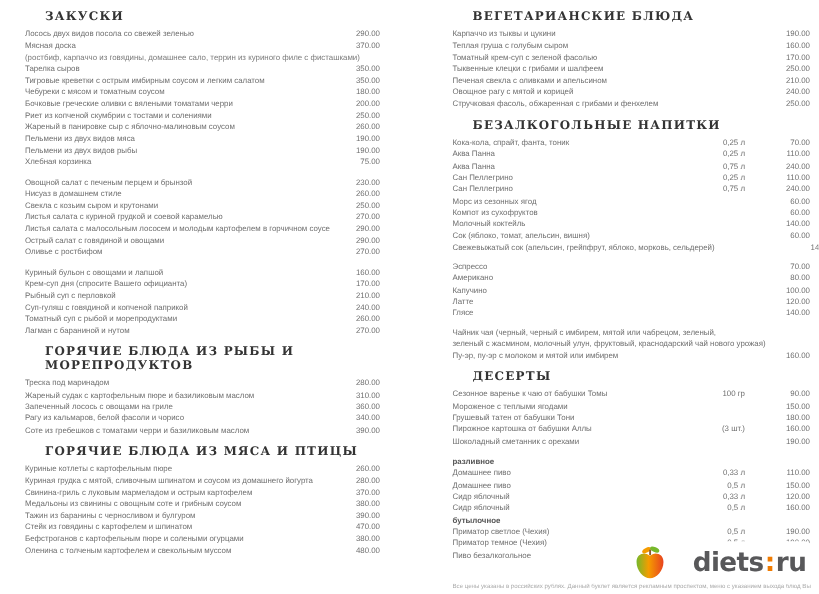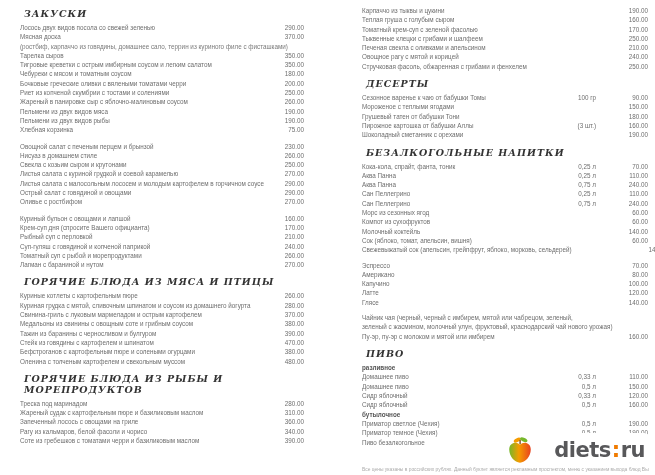--- a/index.html
+++ b/index.html
@@ -6,21 +6,21 @@
   .page{
     position:relative;width:655px;height:475px;background:#ffffff;
     font-family:"Liberation Sans",sans-serif;overflow:hidden;
   }
   .col{position:absolute;top:6px;}
   .col-left{left:20px;width:284px;}
   .col-right{left:362px;width:286px;}
   .menu-section{margin-bottom:7px;}
   .section-title{
     font-family:"DejaVu Serif",serif;font-weight:800;font-size:9.5px;
-    letter-spacing:1px;color:#333;margin:7px 4px 4px;font-style:italic;
+    letter-spacing:1px;color:#333;margin:7px 16px 4px;
   }
   .menu-section:first-child .section-title{margin-top:2px;}
   .row{display:flex;align-items:baseline;font-size:6.3px;line-height:9.3px;color:#6e6e6e;}
   .row .nm{flex:1;white-space:nowrap;}
   .row .ms{width:44px;text-align:right;flex:none;margin-right:14px;white-space:nowrap;}
   .col-left .row .ms{width:0;margin-right:0;overflow:hidden;}
   .row .pr{width:38px;text-align:right;flex:none;white-space:nowrap;}
   .row.note{color:#7a7a7a;}
   .sub{font-size:6.3px;line-height:9.5px;font-weight:700;color:#555;}
   .row-gap{height:6px;}
@@ -169,20 +169,48 @@
           <span class="ms"></span>
           <span class="pr">260.00</span>
         </div>
         <div class="row">
           <span class="nm">Лагман с бараниной и нутом</span>
           <span class="ms"></span>
           <span class="pr">270.00</span>
         </div>
       </div>
       <div class="menu-section">
+        <div class="section-title">ГОРЯЧИЕ БЛЮДА ИЗ РЫБЫ И МОРЕПРОДУКТОВ</div>
+        <div class="row">
+          <span class="nm">Треска под маринадом</span>
+          <span class="ms"></span>
+          <span class="pr">280.00</span>
+        </div>
+        <div class="row">
+          <span class="nm">Жареный судак с картофельным пюре и базиликовым маслом</span>
+          <span class="ms"></span>
+          <span class="pr">310.00</span>
+        </div>
+        <div class="row">
+          <span class="nm">Запеченный лосось с овощами на гриле</span>
+          <span class="ms"></span>
+          <span class="pr">360.00</span>
+        </div>
+        <div class="row">
+          <span class="nm">Рагу из кальмаров, белой фасоли и чорисо</span>
+          <span class="ms"></span>
+          <span class="pr">340.00</span>
+        </div>
+        <div class="row">
+          <span class="nm">Соте из гребешков с томатами черри и базиликовым маслом</span>
+          <span class="ms"></span>
+          <span class="pr">390.00</span>
+        </div>
+      </div>
+      <div class="menu-section">
         <div class="section-title">ГОРЯЧИЕ БЛЮДА ИЗ МЯСА И ПТИЦЫ</div>
         <div class="row">
           <span class="nm">Куриные котлеты с картофельным пюре</span>
           <span class="ms"></span>
           <span class="pr">260.00</span>
         </div>
         <div class="row">
           <span class="nm">Куриная грудка с мятой, сливочным шпинатом и соусом из домашнего йогурта</span>
           <span class="ms"></span>
           <span class="pr">280.00</span>
@@ -209,53 +237,26 @@
         </div>
         <div class="row">
           <span class="nm">Бефстроганов с картофельным пюре и солеными огурцами</span>
           <span class="ms"></span>
           <span class="pr">380.00</span>
         </div>
         <div class="row">
           <span class="nm">Оленина с толченым картофелем и свекольным муссом</span>
           <span class="ms"></span>
           <span class="pr">480.00</span>
-        </div>
-      </div>
-      <div class="menu-section">
-        <div class="section-title">ГОРЯЧИЕ БЛЮДА ИЗ РЫБЫ И МОРЕПРОДУКТОВ</div>
-        <div class="row">
-          <span class="nm">Треска под маринадом</span>
-          <span class="ms"></span>
-          <span class="pr">280.00</span>
-        </div>
-        <div class="row">
-          <span class="nm">Жареный судак с картофельным пюре и базиликовым маслом</span>
-          <span class="ms"></span>
-          <span class="pr">310.00</span>
-        </div>
-        <div class="row">
-          <span class="nm">Запеченный лосось с овощами на гриле</span>
-          <span class="ms"></span>
-          <span class="pr">360.00</span>
-        </div>
-        <div class="row">
-          <span class="nm">Рагу из кальмаров, белой фасоли и чорисо</span>
-          <span class="ms"></span>
-          <span class="pr">340.00</span>
-        </div>
-        <div class="row">
-          <span class="nm">Соте из гребешков с томатами черри и базиликовым маслом</span>
-          <span class="ms"></span>
-          <span class="pr">390.00</span>
         </div>
       </div>
     </div>
   <div class="col col-right" id="col-right">
       <div class="menu-section">
+        <div class="section-title">ВЕГЕТАРИАНСКИЕ БЛЮДА</div>
         <div class="row">
           <span class="nm">Карпаччо из тыквы и цукини</span>
           <span class="ms"></span>
           <span class="pr">190.00</span>
         </div>
         <div class="row">
           <span class="nm">Теплая груша с голубым сыром</span>
           <span class="ms"></span>
           <span class="pr">160.00</span>
         </div>
@@ -276,20 +277,114 @@
         </div>
         <div class="row">
           <span class="nm">Овощное рагу с мятой и корицей</span>
           <span class="ms"></span>
           <span class="pr">240.00</span>
         </div>
         <div class="row">
           <span class="nm">Стручковая фасоль, обжаренная с грибами и фенхелем</span>
           <span class="ms"></span>
           <span class="pr">250.00</span>
+        </div>
+      </div>
+      <div class="menu-section">
+        <div class="section-title">БЕЗАЛКОГОЛЬНЫЕ НАПИТКИ</div>
+        <div class="row">
+          <span class="nm">Кока-кола, спрайт, фанта, тоник</span>
+          <span class="ms">0,25 л</span>
+          <span class="pr">70.00</span>
+        </div>
+        <div class="row">
+          <span class="nm">Аква Панна</span>
+          <span class="ms">0,25 л</span>
+          <span class="pr">110.00</span>
+        </div>
+        <div class="row">
+          <span class="nm">Аква Панна</span>
+          <span class="ms">0,75 л</span>
+          <span class="pr">240.00</span>
+        </div>
+        <div class="row">
+          <span class="nm">Сан Пеллегрино</span>
+          <span class="ms">0,25 л</span>
+          <span class="pr">110.00</span>
+        </div>
+        <div class="row">
+          <span class="nm">Сан Пеллегрино</span>
+          <span class="ms">0,75 л</span>
+          <span class="pr">240.00</span>
+        </div>
+        <div class="row">
+          <span class="nm">Морс из сезонных ягод</span>
+          <span class="ms"></span>
+          <span class="pr">60.00</span>
+        </div>
+        <div class="row">
+          <span class="nm">Компот из сухофруктов</span>
+          <span class="ms"></span>
+          <span class="pr">60.00</span>
+        </div>
+        <div class="row">
+          <span class="nm">Молочный коктейль</span>
+          <span class="ms"></span>
+          <span class="pr">140.00</span>
+        </div>
+        <div class="row">
+          <span class="nm">Сок (яблоко, томат, апельсин, вишня)</span>
+          <span class="ms"></span>
+          <span class="pr">60.00</span>
+        </div>
+        <div class="row">
+          <span class="nm">Свежевыжатый сок (апельсин, грейпфрут, яблоко, морковь, сельдерей)</span>
+          <span class="ms"></span>
+          <span class="pr">140.00</span>
+        </div>
+        <div class="row-gap"></div>
+        <div class="row">
+          <span class="nm">Эспрессо</span>
+          <span class="ms"></span>
+          <span class="pr">70.00</span>
+        </div>
+        <div class="row">
+          <span class="nm">Американо</span>
+          <span class="ms"></span>
+          <span class="pr">80.00</span>
+        </div>
+        <div class="row">
+          <span class="nm">Капучино</span>
+          <span class="ms"></span>
+          <span class="pr">100.00</span>
+        </div>
+        <div class="row">
+          <span class="nm">Латте</span>
+          <span class="ms"></span>
+          <span class="pr">120.00</span>
+        </div>
+        <div class="row">
+          <span class="nm">Глясе</span>
+          <span class="ms"></span>
+          <span class="pr">140.00</span>
+        </div>
+        <div class="row-gap"></div>
+        <div class="row">
+          <span class="nm">Чайник чая (черный, черный с имбирем, мятой или чабрецом, зеленый,</span>
+          <span class="ms"></span>
+          <span class="pr"></span>
+        </div>
+        <div class="row">
+          <span class="nm">зеленый с жасмином, молочный улун, фруктовый, краснодарский чай нового урожая)</span>
+          <span class="ms"></span>
+        </div>
+        <div class="row">
+          <span class="nm">Пу-эр, пу-эр с молоком и мятой или имбирем</span>
+          <span class="ms"></span>
+          <span class="pr">160.00</span>
         </div>
       </div>
       <div class="menu-section">
         <div class="section-title">ДЕСЕРТЫ</div>
         <div class="row">
           <span class="nm">Сезонное варенье к чаю от бабушки Томы</span>
           <span class="ms">100 гр</span>
           <span class="pr">90.00</span>
         </div>
         <div class="row">
@@ -307,115 +402,20 @@
           <span class="ms">(3 шт.)</span>
           <span class="pr">160.00</span>
         </div>
         <div class="row">
           <span class="nm">Шоколадный сметанник с орехами</span>
           <span class="ms"></span>
           <span class="pr">190.00</span>
         </div>
       </div>
       <div class="menu-section">
-        <div class="section-title">БЕЗАЛКОГОЛЬНЫЕ НАПИТКИ</div>
-        <div class="row">
-          <span class="nm">Кока-кола, спрайт, фанта, тоник</span>
-          <span class="ms">0,25 л</span>
-          <span class="pr">70.00</span>
-        </div>
-        <div class="row">
-          <span class="nm">Аква Панна</span>
-          <span class="ms">0,25 л</span>
-          <span class="pr">110.00</span>
-        </div>
-        <div class="row">
-          <span class="nm">Аква Панна</span>
-          <span class="ms">0,75 л</span>
-          <span class="pr">240.00</span>
-        </div>
-        <div class="row">
-          <span class="nm">Сан Пеллегрино</span>
-          <span class="ms">0,25 л</span>
-          <span class="pr">110.00</span>
-        </div>
-        <div class="row">
-          <span class="nm">Сан Пеллегрино</span>
-          <span class="ms">0,75 л</span>
-          <span class="pr">240.00</span>
-        </div>
-        <div class="row">
-          <span class="nm">Морс из сезонных ягод</span>
-          <span class="ms"></span>
-          <span class="pr">60.00</span>
-        </div>
-        <div class="row">
-          <span class="nm">Компот из сухофруктов</span>
-          <span class="ms"></span>
-          <span class="pr">60.00</span>
-        </div>
-        <div class="row">
-          <span class="nm">Молочный коктейль</span>
-          <span class="ms"></span>
-          <span class="pr">140.00</span>
-        </div>
-        <div class="row">
-          <span class="nm">Сок (яблоко, томат, апельсин, вишня)</span>
-          <span class="ms"></span>
-          <span class="pr">60.00</span>
-        </div>
-        <div class="row">
-          <span class="nm">Свежевыжатый сок (апельсин, грейпфрут, яблоко, морковь, сельдерей)</span>
-          <span class="ms"></span>
-          <span class="pr">140.00</span>
-        </div>
-        <div class="row-gap"></div>
-        <div class="row">
-          <span class="nm">Эспрессо</span>
-          <span class="ms"></span>
-          <span class="pr">70.00</span>
-        </div>
-        <div class="row">
-          <span class="nm">Американо</span>
-          <span class="ms"></span>
-          <span class="pr">80.00</span>
-        </div>
-        <div class="row">
-          <span class="nm">Капучино</span>
-          <span class="ms"></span>
-          <span class="pr">100.00</span>
-        </div>
-        <div class="row">
-          <span class="nm">Латте</span>
-          <span class="ms"></span>
-          <span class="pr">120.00</span>
-        </div>
-        <div class="row">
-          <span class="nm">Глясе</span>
-          <span class="ms"></span>
-          <span class="pr">140.00</span>
-        </div>
-        <div class="row-gap"></div>
-        <div class="row">
-          <span class="nm">Чайник чая (черный, черный с имбирем, мятой или чабрецом, зеленый,</span>
-          <span class="ms"></span>
-          <span class="pr"></span>
-        </div>
-        <div class="row">
-          <span class="nm">зеленый с жасмином, молочный улун, фруктовый, краснодарский чай нового урожая)</span>
-          <span class="ms"></span>
-        </div>
-        <div class="row">
-          <span class="nm">Пу-эр, пу-эр с молоком и мятой или имбирем</span>
-          <span class="ms"></span>
-          <span class="pr">160.00</span>
-        </div>
-      </div>
-      <div class="menu-section">
-        <div class="section-title">ПИВО</div>
         <div class="sub">разливное</div>
         <div class="row">
           <span class="nm">Домашнее пиво</span>
           <span class="ms">0,33 л</span>
           <span class="pr">110.00</span>
         </div>
         <div class="row">
           <span class="nm">Домашнее пиво</span>
           <span class="ms">0,5 л</span>
           <span class="pr">150.00</span>

